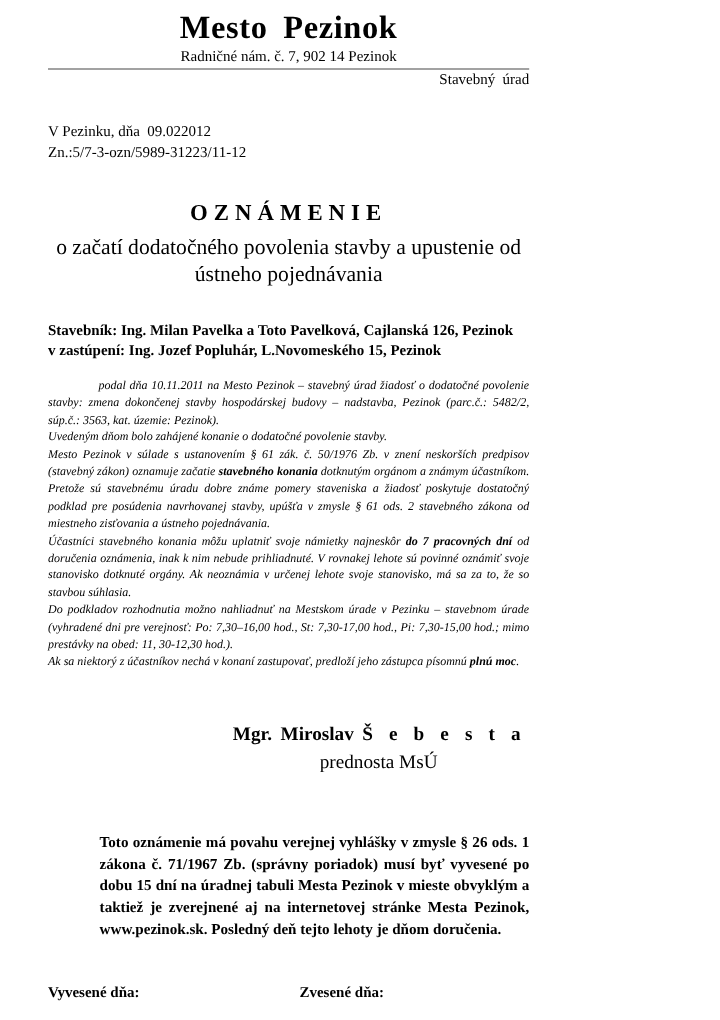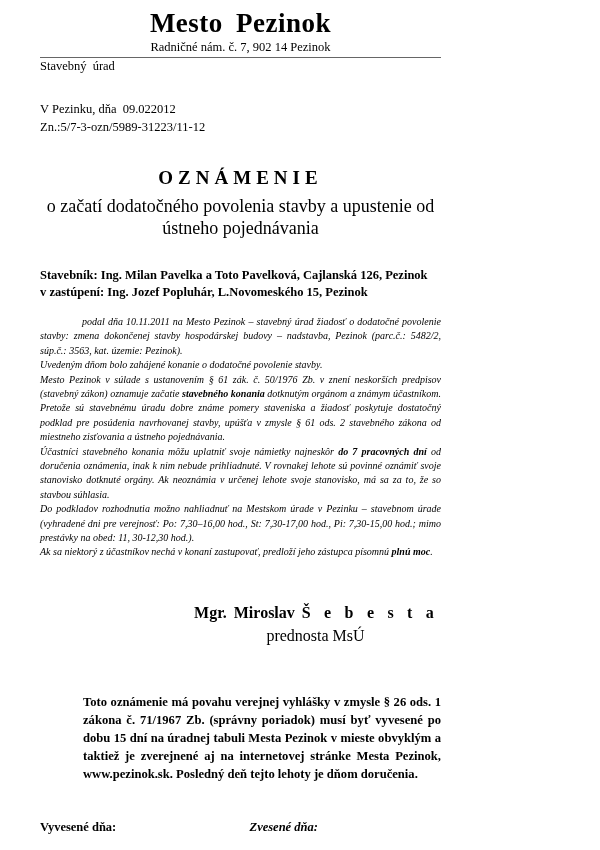--- a/index.html
+++ b/index.html
@@ -40,21 +40,21 @@
     margin: 2px 0 0 0;
     line-height: 1.15;
   }
   .rule {
     border: 0;
     border-top: 1.4px solid #666666;
     margin: 2px 0 0 0;
     width: 100%;
   }
   .org-dept {
-    text-align: left;
+    text-align: right;
     font-size: 12.5px;
     margin: 1px 0 0 0;
     word-spacing: 3px;
     line-height: 1.15;
   }
 
   
   .refblock {
     margin-top: 28px;
     font-size: 12.5px;
@@ -131,21 +131,21 @@
   .footer-fields {
     margin-top: 36px;
     font-size: 12.5px;
     font-weight: bold;
   }
   .ff-row {
     display: flex;
     margin-bottom: 34px;
   }
   .ff-col { width: 50%; }
-  .ff-col.right { padding-left: 18px; font-style: italic; }
+  .ff-col.right { padding-left: 18px; }
 </style>
 </head>
 <body>
 
 <div class="page">
 
   <header class="letterhead">
     <h1 class="org-title">Mesto  Pezinok</h1>
     <p class="org-address">Radničné nám. č. 7, 902 14 Pezinok</p>
     <hr class="rule">

